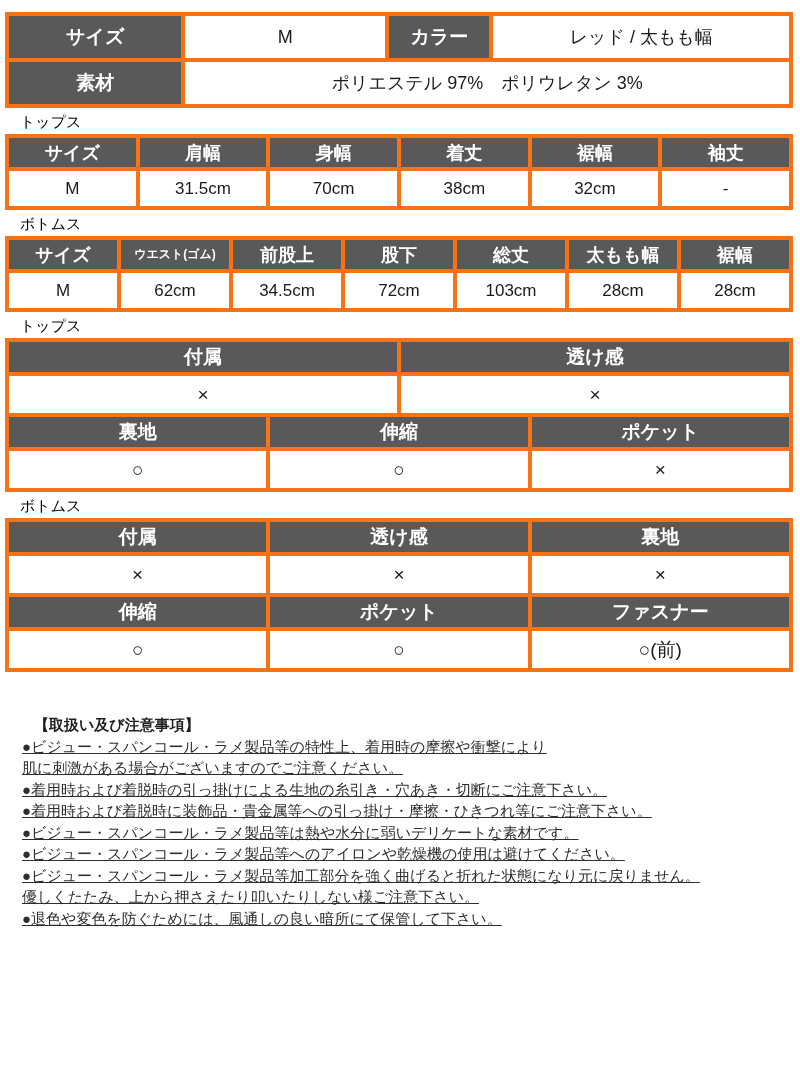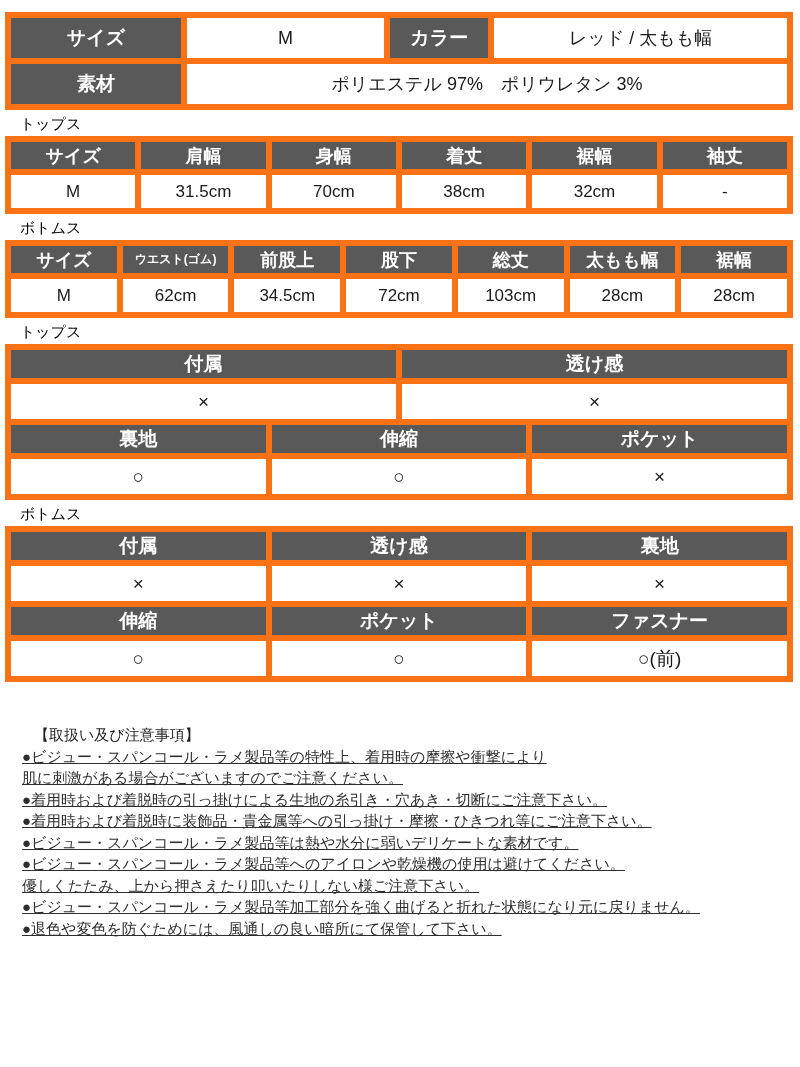--- a/index.html
+++ b/index.html
@@ -19,21 +19,21 @@
     padding-top: 12px;
   }
   table {
     border-collapse: collapse;
     table-layout: fixed;
     width: 788px;
     margin-left: 5px;
     background: #ffffff;
   }
   th, td {
-    border: 6px solid #f97316;
+    border: 4px solid #f97316;
     text-align: center;
     vertical-align: middle;
     padding: 0;
     overflow: hidden;
     white-space: nowrap;
   }
   th {
     background: #595959;
     color: #ffffff;
     font-weight: bold;
@@ -58,21 +58,21 @@
     margin: 5px 0 3px 20px;
     line-height: 18px;
   }
   .care {
     margin: 42px 10px 0 22px;
     font-size: 15px;
     line-height: 21.5px;
     color: #2e2e2e;
   }
   .care-title {
-    font-weight: normal;
+    font-weight: bold;
     margin-left: 12px;
     color: #1f1f1f;
   }
   .care-line { white-space: nowrap; text-decoration: underline; }
 </style>
 </head>
 <body>
 
 <div class="wrap">
 
@@ -207,18 +207,18 @@
     </table>
 
   <div class="care">
     <div class="care-title">【取扱い及び注意事項】</div>
     <div class="care-line">●ビジュー・スパンコール・ラメ製品等の特性上、着用時の摩擦や衝撃により</div>
     <div class="care-line">肌に刺激がある場合がございますのでご注意ください。</div>
     <div class="care-line">●着用時および着脱時の引っ掛けによる生地の糸引き・穴あき・切断にご注意下さい。</div>
     <div class="care-line">●着用時および着脱時に装飾品・貴金属等への引っ掛け・摩擦・ひきつれ等にご注意下さい。</div>
     <div class="care-line">●ビジュー・スパンコール・ラメ製品等は熱や水分に弱いデリケートな素材です。</div>
     <div class="care-line">●ビジュー・スパンコール・ラメ製品等へのアイロンや乾燥機の使用は避けてください。</div>
+    <div class="care-line">●ビジュー・スパンコール・ラメ製品等加工部分を強く曲げると折れた状態になり元に戻りません。</div>
     <div class="care-line">優しくたたみ、上から押さえたり叩いたりしない様ご注意下さい。</div>
-    <div class="care-line">●ビジュー・スパンコール・ラメ製品等加工部分を強く曲げると折れた状態になり元に戻りません。</div>
     <div class="care-line">●退色や変色を防ぐためには、風通しの良い暗所にて保管して下さい。</div>
   </div>
 
 </div>
 
 </body></html>

